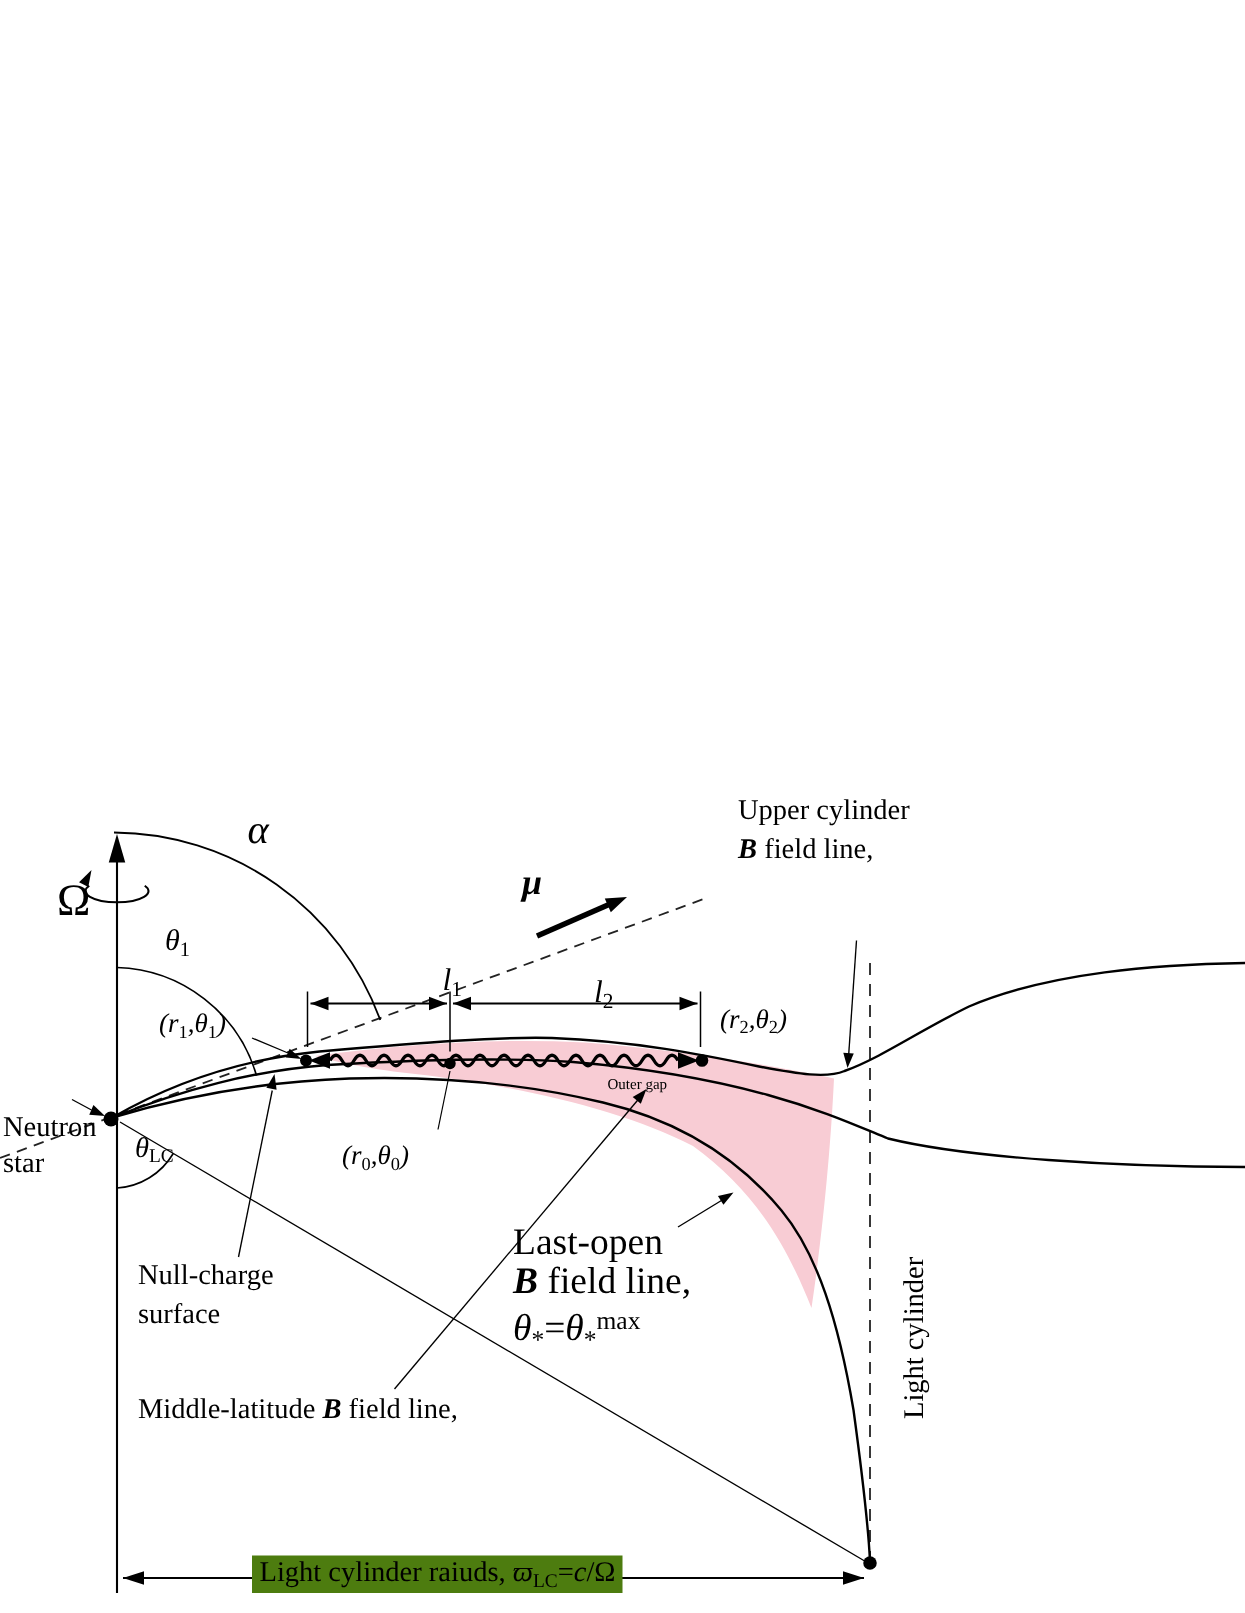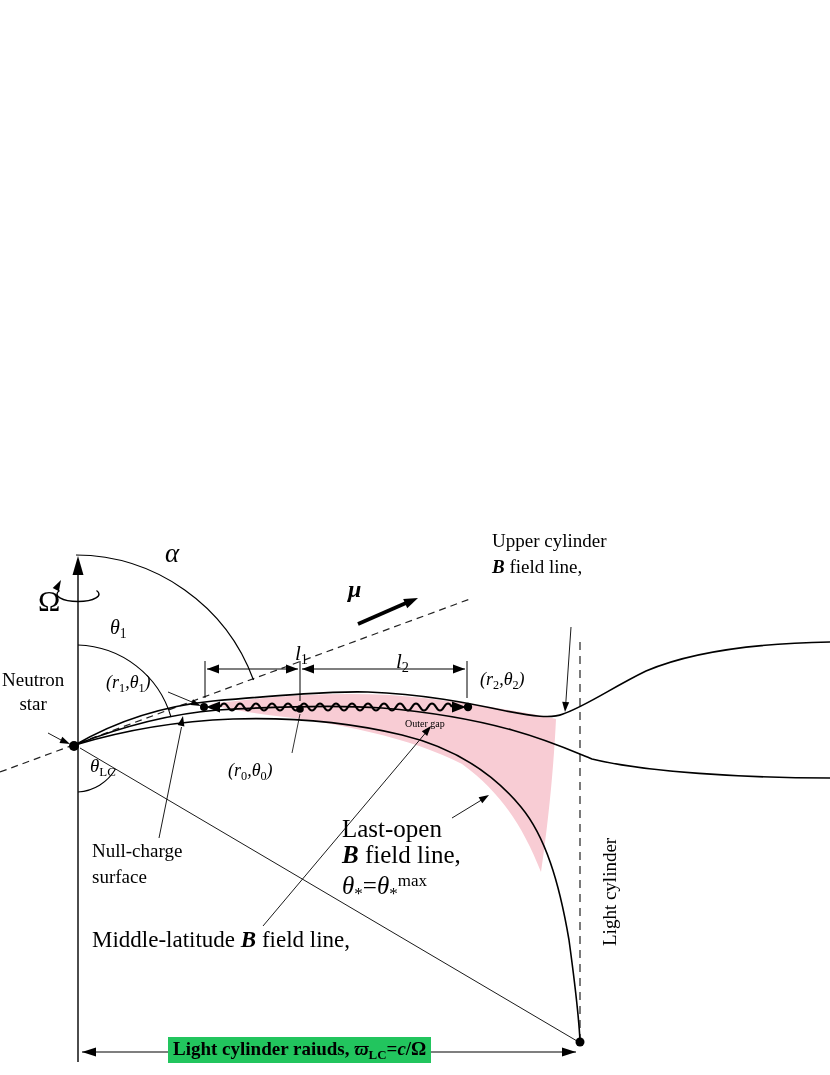--- a/index.html
+++ b/index.html
@@ -7,21 +7,21 @@
           font-family:"Liberation Serif","DejaVu Serif",serif;color:#000;}
   #fig-svg{position:absolute;left:0;top:0;z-index:1;}
   .lbl{position:absolute;white-space:nowrap;z-index:2;line-height:1.28;}
   .it{font-style:italic;}
   .bi{font-style:italic;font-weight:bold;}
   .s-i{font-style:italic;}
   .s-b{font-weight:bold;}
   .s-sub{font-size:68%;vertical-align:-0.30em;}
   .s-sup{font-size:68%;vertical-align:0.45em;}
   .block div{white-space:nowrap;}
-  .whitebg{background:#22c55e;padding:0 5px;font-weight:bold;}
+  .whitebg{background:#4d7c0f;padding:0 5px;}
   .vrot{transform:rotate(-90deg);transform-origin:left top;}
 </style>
 </head>
 <body>
 
 <div id="canvas">
 
   <svg id="fig-svg" width="830" height="1075" viewBox="0 0 830 1075">
 
     <path d="M210,704 C270,696 330,692 390,695 C445,699 515,710 556,719
@@ -140,21 +140,21 @@
 
   <div class="lbl" style="left:396px;top:637px;font-size:21px;margin-top:11px;"><span class="s-i">l</span><span class="s-sub">2</span></div>
 
   <div class="lbl" style="left:468px;top:668px;font-size:18px;padding-left:12px;"><span class="s-i">(r</span><span class="s-sub">2</span><span class="s-i">,θ</span><span class="s-sub">2</span><span class="s-i">)</span></div>
 
   <div class="lbl block" style="left:492px;top:528px;font-size:19px;line-height:26px;">
     <div>Upper cylinder</div>
     <div><span class="s-b s-i">B</span><span> field line,</span></div>
   </div>
 
-  <div class="lbl block" style="left:2px;top:668px;font-size:19px;line-height:24px;text-align:center;">
+  <div class="lbl block" style="left:2px;top:740px;font-size:19px;line-height:24px;">
     <div>Neutron</div>
     <div>star</div>
   </div>
 
   <div class="lbl" style="left:90px;top:754px;font-size:19px;"><span class="s-i">θ</span><span class="s-sub">LC</span></div>
 
   <div class="lbl" style="left:228px;top:759px;font-size:18px;"><span class="s-i">(r</span><span class="s-sub">0</span><span class="s-i">,θ</span><span class="s-sub">0</span><span class="s-i">)</span></div>
 
   <div class="lbl" style="left:405px;top:718px;font-size:10px;">Outer gap</div>
 
@@ -162,21 +162,21 @@
     <div>Null-charge</div>
     <div>surface</div>
   </div>
 
   <div class="lbl block" style="left:342px;top:816px;font-size:25px;line-height:26px;">
     <div>Last-open</div>
     <div><span class="s-b s-i">B</span><span> field line,</span></div>
     <div><span class="s-i">θ</span><span class="s-sub">*</span><span>=</span><span class="s-i">θ</span><span class="s-sub">*</span><span class="s-sup">max</span></div>
   </div>
 
-  <div class="lbl block" style="left:92px;top:926px;font-size:23px;line-height:27px;">
+  <div class="lbl block" style="left:92px;top:926px;font-size:19px;line-height:27px;">
     <div><span>Middle-latitude </span><span class="s-b s-i">B</span><span> field line,</span></div>
   </div>
 
   <div class="lbl vrot" style="left:598px;top:946px;font-size:19px;">Light cylinder</div>
 
   <div class="lbl whitebg" style="left:168px;top:1037px;font-size:19px;"><span>Light cylinder raiuds,  </span><span class="s-i">ϖ</span><span class="s-sub">LC</span><span>=</span><span class="s-i">c</span><span>/Ω</span></div>
 
 </div>
 
 </body></html>

